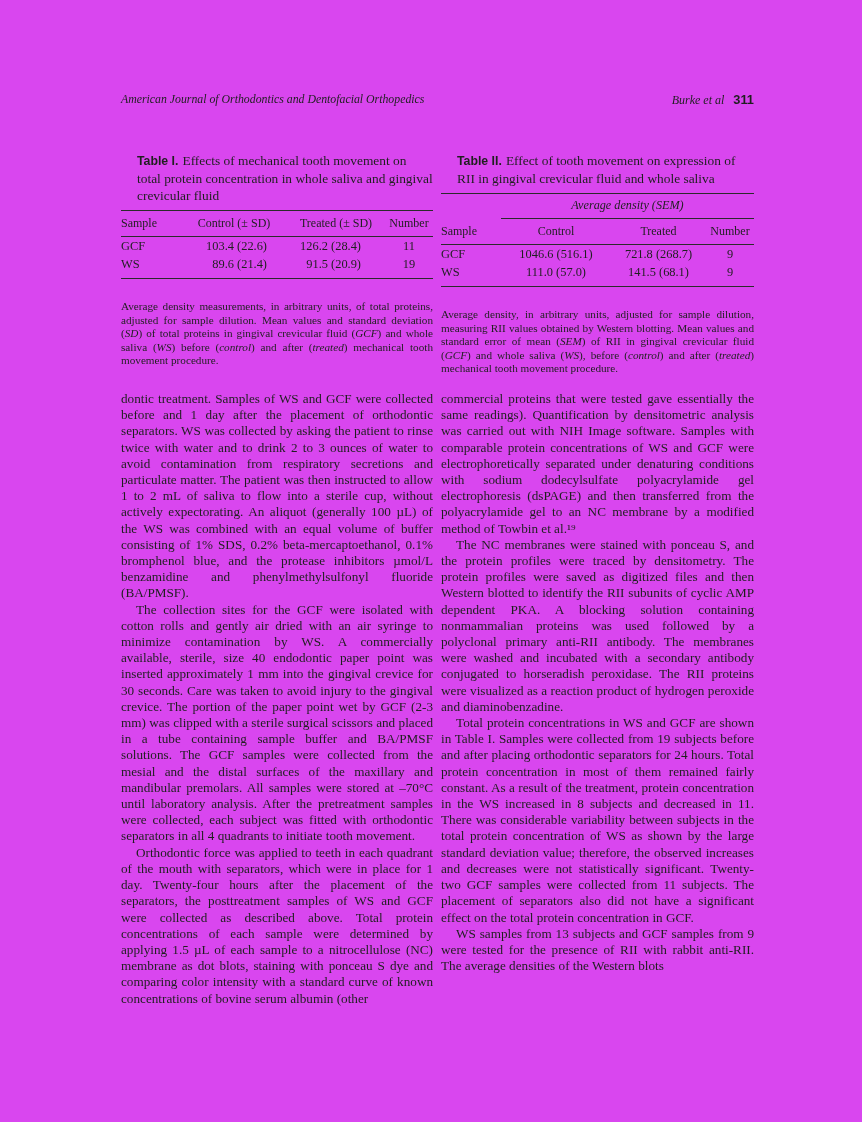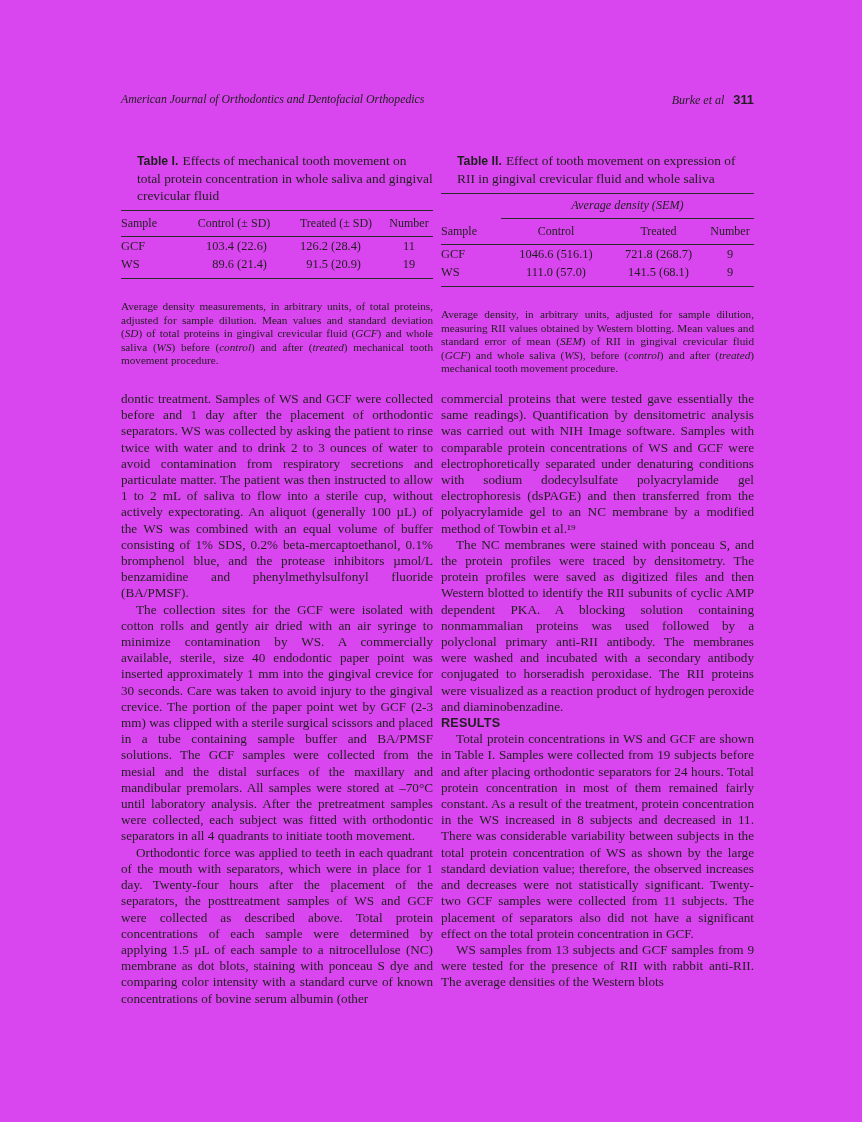--- a/index.html
+++ b/index.html
@@ -217,19 +217,18 @@
           <td>9</td>
         </tr>
       </tbody>
         </table>
       <p class="tbl-footnote"><span>Average density, in arbitrary units, adjusted for sample dilution, measuring RII values obtained by Western blotting. Mean values and standard error of mean (</span><span class="it">SEM</span><span>) of RII in gingival crevicular fluid (</span><span class="it">GCF</span><span>) and whole saliva (</span><span class="it">WS</span><span>), before (</span><span class="it">control</span><span>) and after (</span><span class="it">treated</span><span>) mechanical tooth movement procedure.</span></p>
     </div>
 
     <div class="body-text">
       <p>commercial proteins that were tested gave essentially the same readings). Quantification by densitometric analysis was carried out with NIH Image software. Samples with comparable protein concentrations of WS and GCF were electrophoretically separated under denaturing conditions with sodium dodecylsulfate polyacrylamide gel electrophoresis (dsPAGE) and then transferred from the polyacrylamide gel to an NC membrane by a modified method of Towbin et al.¹⁹</p>
       <p class="ind">The NC membranes were stained with ponceau S, and the protein profiles were traced by densitometry. The protein profiles were saved as digitized files and then Western blotted to identify the RII subunits of cyclic AMP dependent PKA. A blocking solution containing nonmammalian proteins was used followed by a polyclonal primary anti-RII antibody. The membranes were washed and incubated with a secondary antibody conjugated to horseradish peroxidase. The RII proteins were visualized as a reaction product of hydrogen peroxide and diaminobenzadine.</p>
-      <p class="section-heading">RESULTS</p>
       <p class="ind">Total protein concentrations in WS and GCF are shown in Table I. Samples were collected from 19 subjects before and after placing orthodontic separators for 24 hours. Total protein concentration in most of them remained fairly constant. As a result of the treatment, protein concentration in the WS increased in 8 subjects and decreased in 11. There was considerable variability between subjects in the total protein concentration of WS as shown by the large standard deviation value; therefore, the observed increases and decreases were not statistically significant. Twenty-two GCF samples were collected from 11 subjects. The placement of separators also did not have a significant effect on the total protein concentration in GCF.</p>
       <p class="ind">WS samples from 13 subjects and GCF samples from 9 were tested for the presence of RII with rabbit anti-RII. The average densities of the Western blots</p>
     </div>
   </div>
 
 </div>
 
 </body></html>

